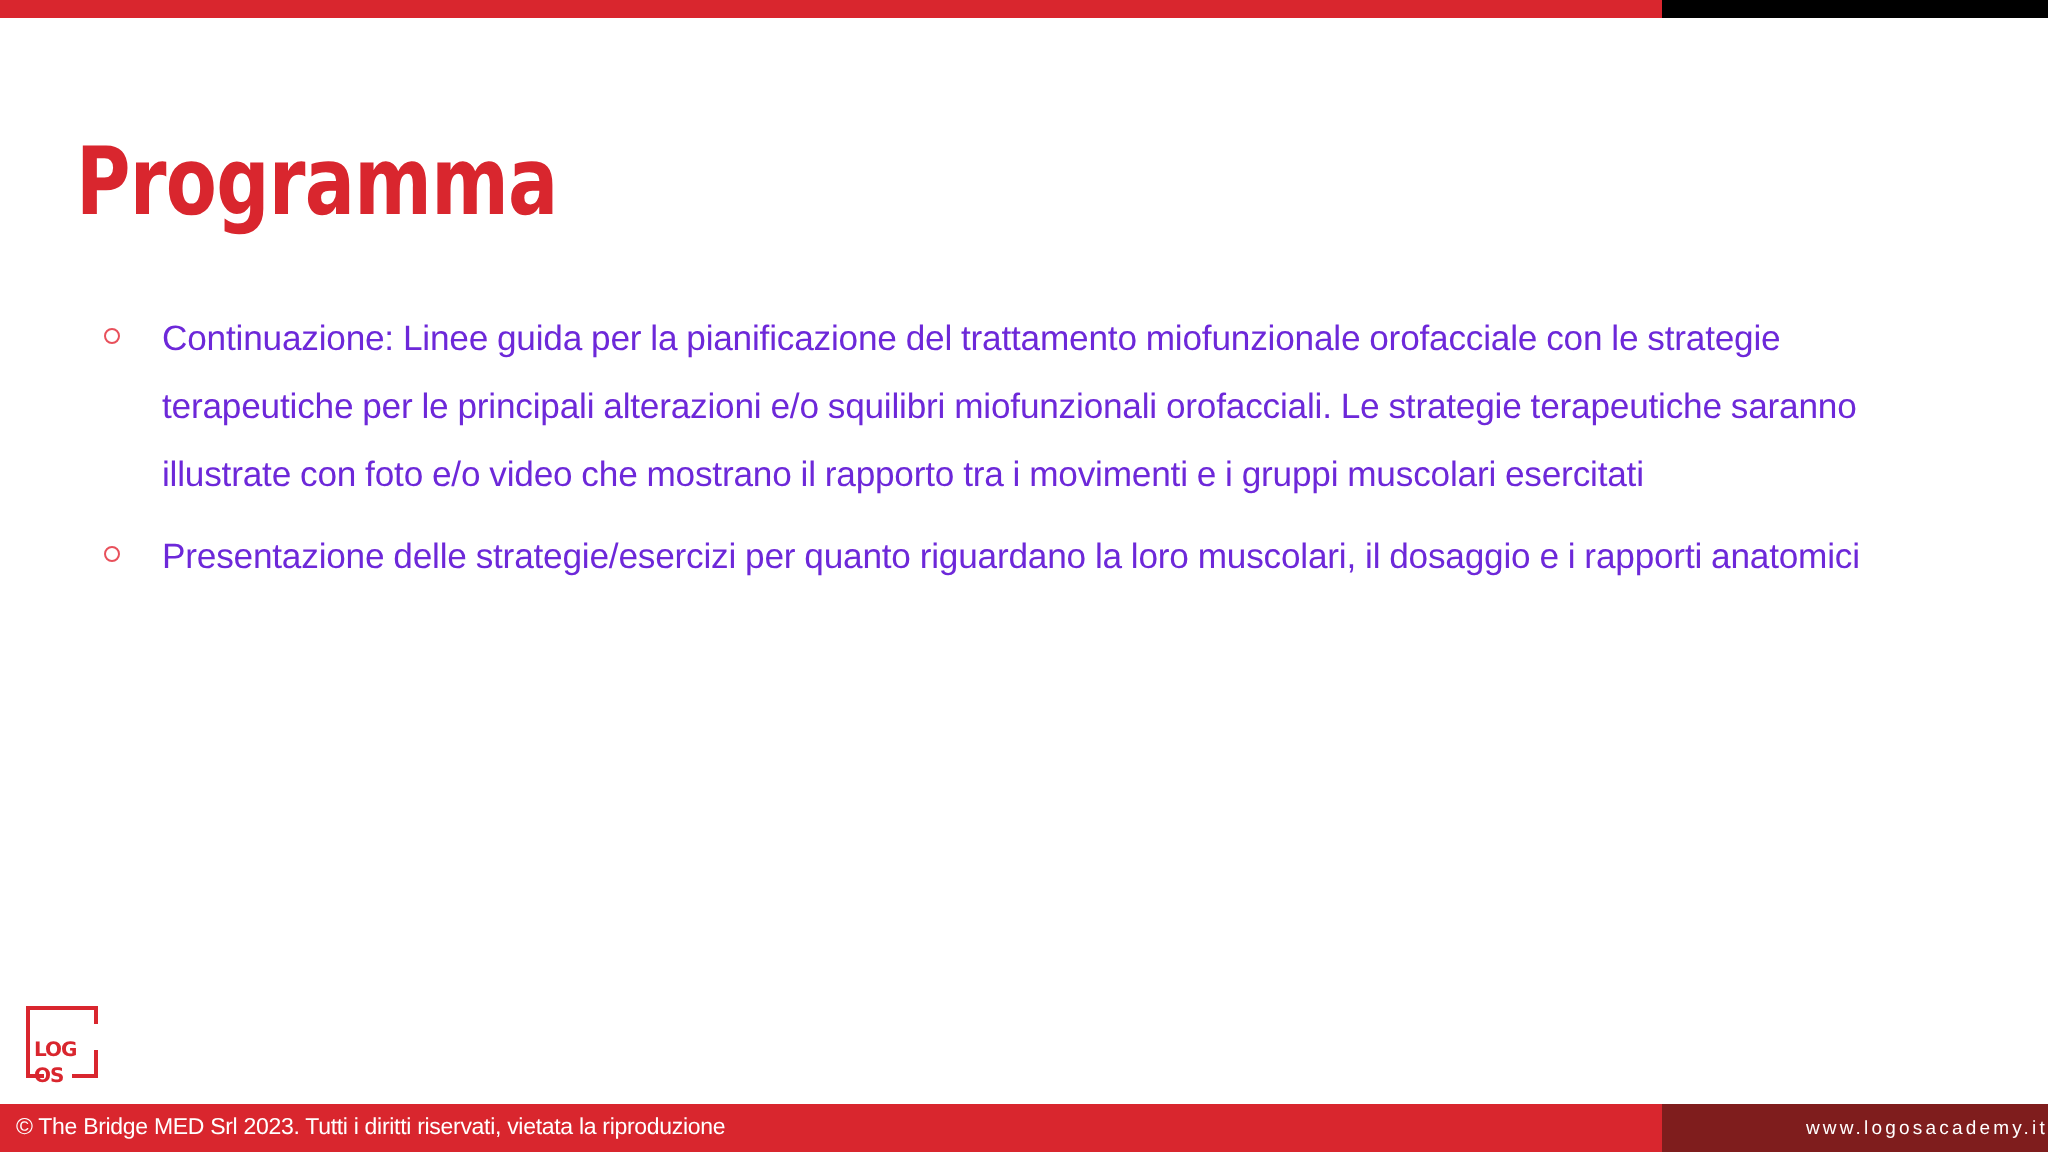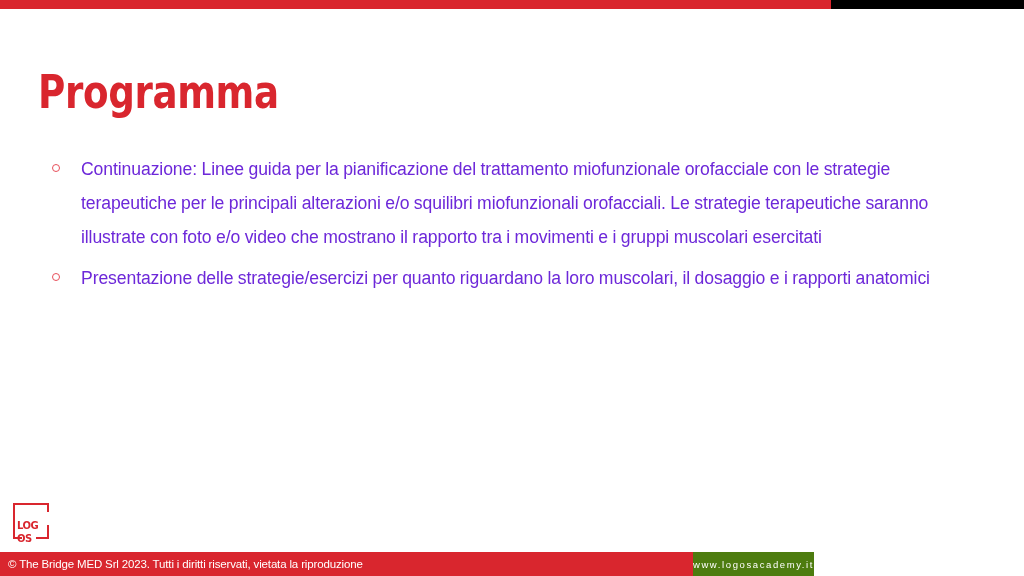--- a/index.html
+++ b/index.html
@@ -144,38 +144,38 @@
   }
   .logo-text span {
     display: block;
   }
 
   
   .footer {
     position: absolute;
     left: 0;
     bottom: 0;
-    width: 814px;
+    width: 1024px;
     height: 24px;
     display: flex;
   }
   .footer-red {
     width: 831px;
     height: 100%;
     background: #d9262e;
     display: flex;
     align-items: center;
   }
   .footer-black {
     flex: 1 1 auto;
     height: 100%;
-    background: #4d7c0f;
+    background: #7f1d1d;
     display: flex;
     align-items: center;
-    justify-content: flex-start;
+    justify-content: flex-end;
   }
   .footer-copy {
     color: #ffffff;
     font-size: 11.5px;
     padding-left: 8px;
     letter-spacing: -0.15px;
     white-space: nowrap;
   }
   .footer-url {
     color: #ffffff;

